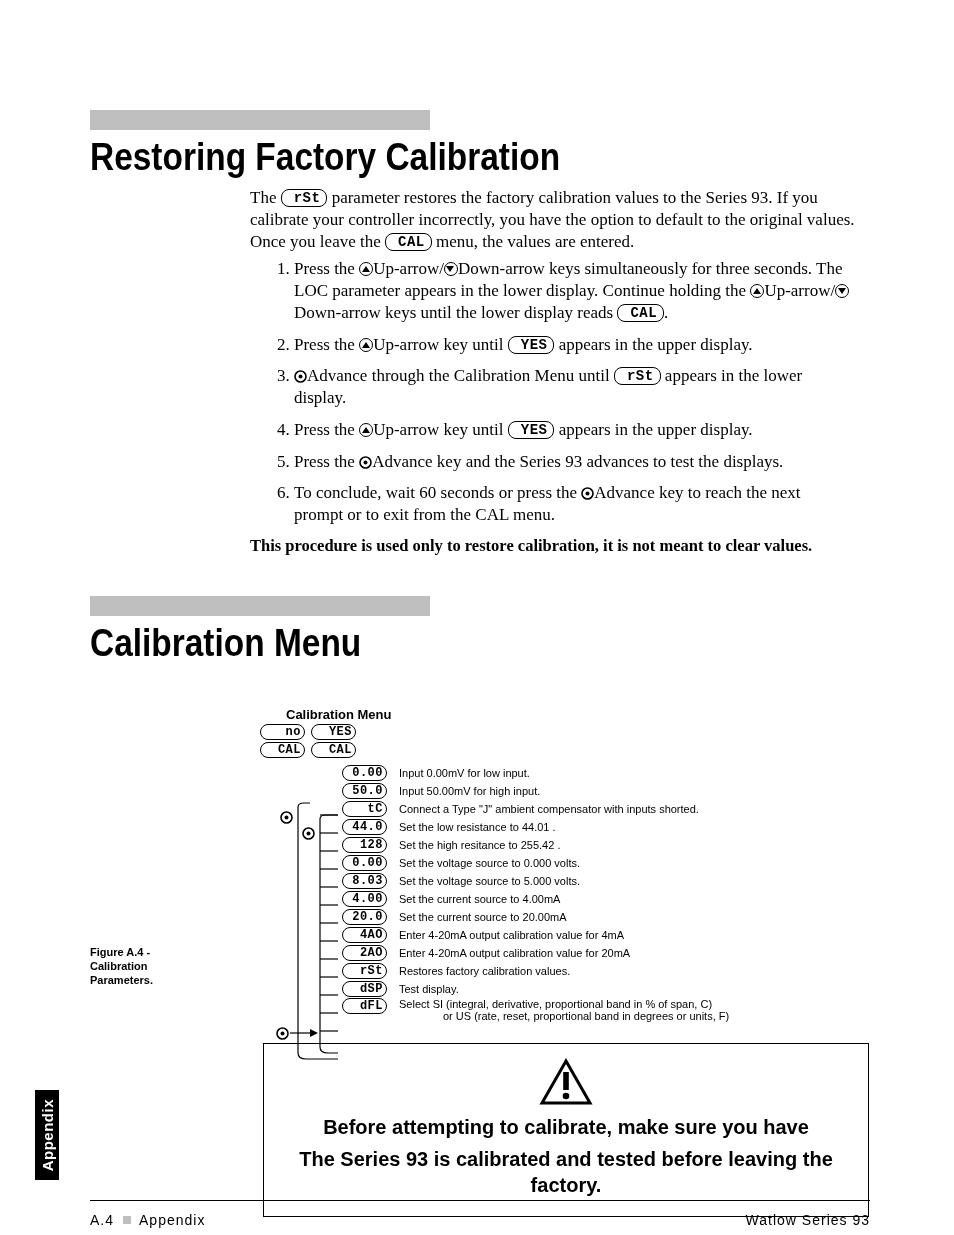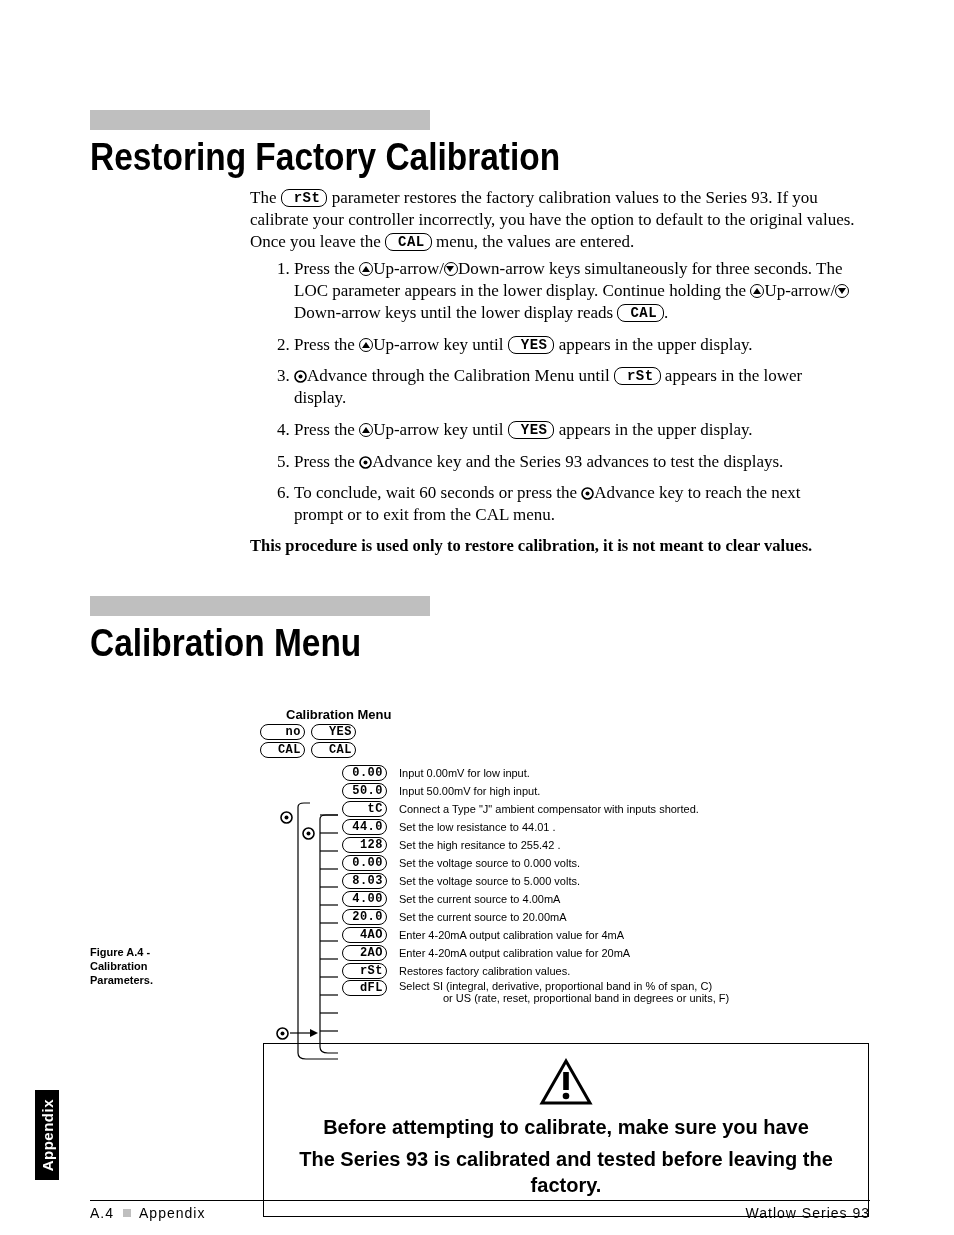--- a/index.html
+++ b/index.html
@@ -197,21 +197,21 @@
     transform: rotate(180deg);
     letter-spacing: 0.5px;
   }
   
   
   .footer {
     position: absolute;
     left: 90px;
     width: 780px;
     border-top: 1px solid #000;
-    padding-top: 4px;
+    padding-top: 11px;
     font-family: Arial, sans-serif;
     font-size: 14px;
     letter-spacing: 1px;
     display: flex;
     justify-content: space-between;
   }
   .footer .sq {
     display: inline-block;
     width: 8px; height: 8px;
     background: #bfbfbf;
@@ -368,20 +368,24 @@
           <span class="cal-desc">Enter 4-20mA output calibration value for 4mA</span>
         </div>
       <div class="cal-row">
           <span class="lcd small">2AO</span>
           <span class="cal-desc">Enter 4-20mA output calibration value for 20mA</span>
         </div>
       <div class="cal-row">
           <span class="lcd small">rSt</span>
           <span class="cal-desc">Restores factory calibration values.</span>
         </div>
+      <div class="cal-row">
+          <span class="lcd small">dSP</span>
+          <span class="cal-desc">Test display.</span>
+        </div>
       <div class="cal-row" style="height:auto;align-items:flex-start">
         <span class="lcd small">dFL</span>
         <span class="cal-desc">
           <span>Select SI (integral, derivative, proportional band in % of span,  C)</span>
           <span class="sub">or US (rate, reset, proportional band in degrees or units,  F)</span>
         </span>
       </div>
     </div>
   </div>
 

